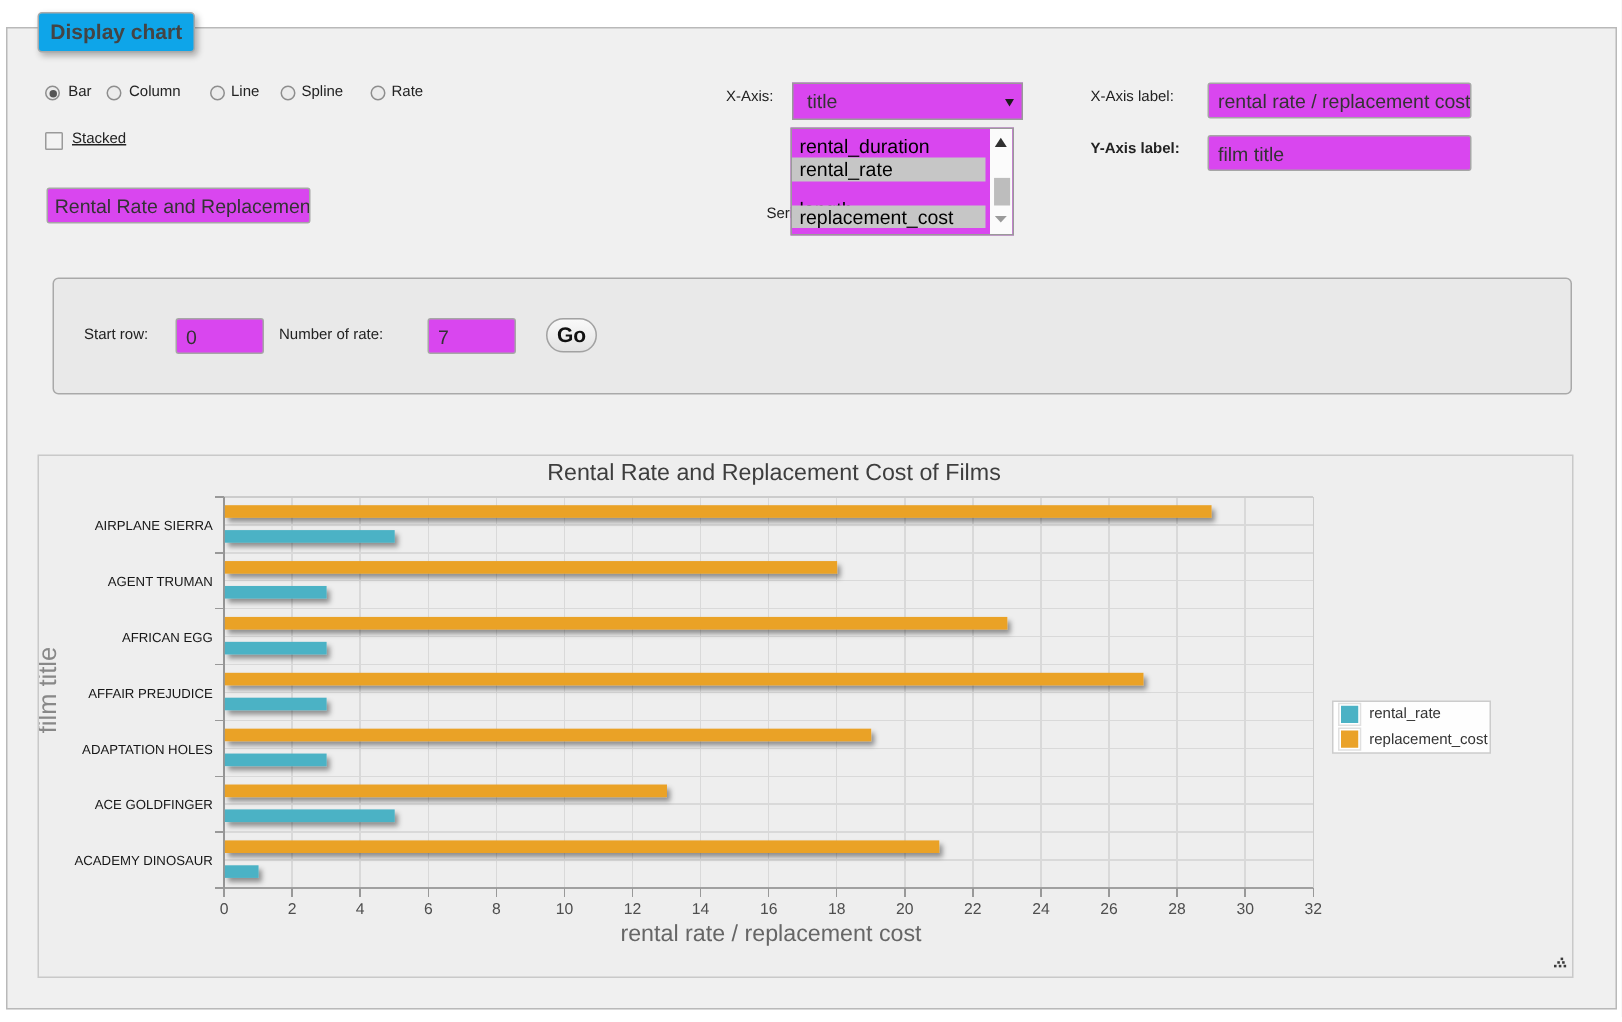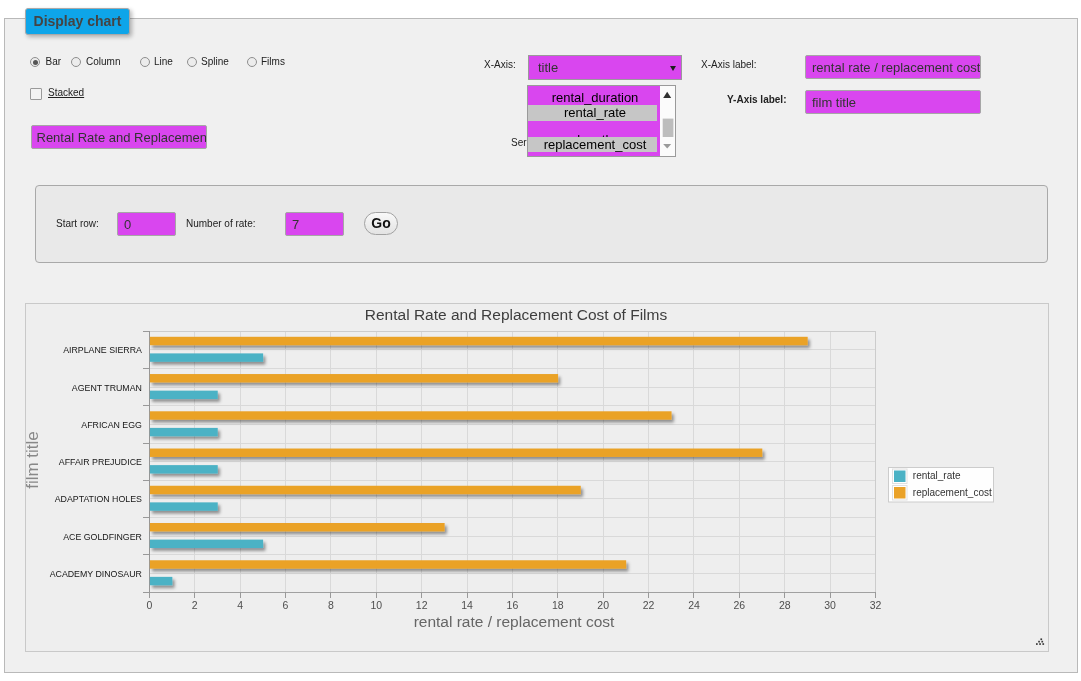--- a/index.html
+++ b/index.html
@@ -40,21 +40,21 @@
   border-radius:2px;
   font-size:13px; color:#333; white-space:nowrap; overflow:hidden;
 }
 #sel, #serieslist { border-color:#9a9a9a; border-radius:0; }
 .inp span { position:absolute; left:6px; top:4px; }
 #sel { left:528px; top:55px; width:152px; height:23px; }
 #selarrow {
   left:670px; top:66px; width:0; height:0; border-left:3.5px solid transparent;
   border-right:3.5px solid transparent; border-top:5px solid #1c1c1c;
 }
-#serieslist { left:527px; top:85px; width:147px; height:70px;text-align:center; }
+#serieslist { left:527px; top:85px; width:147px; height:70px; }
 .opt { position:absolute; left:0px; width:124px; height:15.7px; padding-left:5px; line-height:15.7px; font-size:13px; color:#000; }
 .opt.selected { background:#c6c6c6; }
 #panel {
   left:35px; top:185px; width:1011px; height:76px;
   background:#e9e9e9; border:1px solid #a9a9a9; border-radius:4px;
 }
 #gobtn {
   left:364px; top:212px; width:32px; height:21px;
   border:1px solid #a2a2a2; border-radius:12px;
   background:linear-gradient(#f9f9f9,#e3e3e3);
@@ -72,21 +72,21 @@
 
 <span class="radio on abs" style="left:30px; top:57px;"></span>
 <span class="lab" style="left:45.5px; top:56px;">Bar</span>
 <span class="radio abs" style="left:71px; top:57px;"></span>
 <span class="lab" style="left:86px; top:56px;">Column</span>
 <span class="radio abs" style="left:140px; top:57px;"></span>
 <span class="lab" style="left:154px; top:56px;">Line</span>
 <span class="radio abs" style="left:187px; top:57px;"></span>
 <span class="lab" style="left:201px; top:56px;">Spline</span>
 <span class="radio abs" style="left:247px; top:57px;"></span>
-<span class="lab" style="left:261px; top:56px;">Films</span>
+<span class="lab" style="left:261px; top:56px;">Rate</span>
 
 <span class="cb abs" style="left:30px; top:88px;"></span>
 <span class="lab" style="left:48px; top:87px;text-decoration:underline;">Stacked</span>
 
 <div class="inp" style="left:31px; top:125px; width:174px; height:22px;">
     <span style="left:4.5px;">Rental Rate and Replacement Cost of Films</span>
   </div>
 
 <span class="lab" style="left:484px; top:59px;">X-Axis:</span>
 <div class="inp abs" id="sel">
@@ -101,21 +101,21 @@
   <div class="opt" style="top:46px;">length</div>
   <div class="opt selected" style="top:50.6px;">replacement_cost</div>
   <svg style="position:absolute; right:0.5px; top:0px;" width="15" height="70" xmlns="http://www.w3.org/2000/svg">
     <rect x="0" y="0" width="15" height="70" fill="#fbfbfb"></rect>
     <polygon points="3.2,12 11.2,12 7.2,5.8" fill="#303030"></polygon>
     <rect x="2.7" y="32.6" width="10.7" height="18.4" fill="#bdbdbd"></rect>
     <polygon points="3.2,58 11.2,58 7.2,62.4" fill="#9a9a9a"></polygon>
   </svg>
 </div>
 
-<span class="lab" style="left:701px; top:59px;">X-Axis label:</span>
+<span class="lab" style="left:727px; top:59px;">X-Axis label:</span>
 <div class="inp" style="left:805px; top:55px; width:174px; height:22px;">
     <span>rental rate / replacement cost</span>
   </div>
 <span class="lab" style="left:727px; top:94px;font-weight:bold;">Y-Axis label:</span>
 <div class="inp" style="left:805px; top:90px; width:174px; height:22px;">
     <span>film title</span>
   </div>
 
 <div id="panel" class="abs"></div>
 <span class="lab" style="left:56px; top:218px;">Start row:</span>

